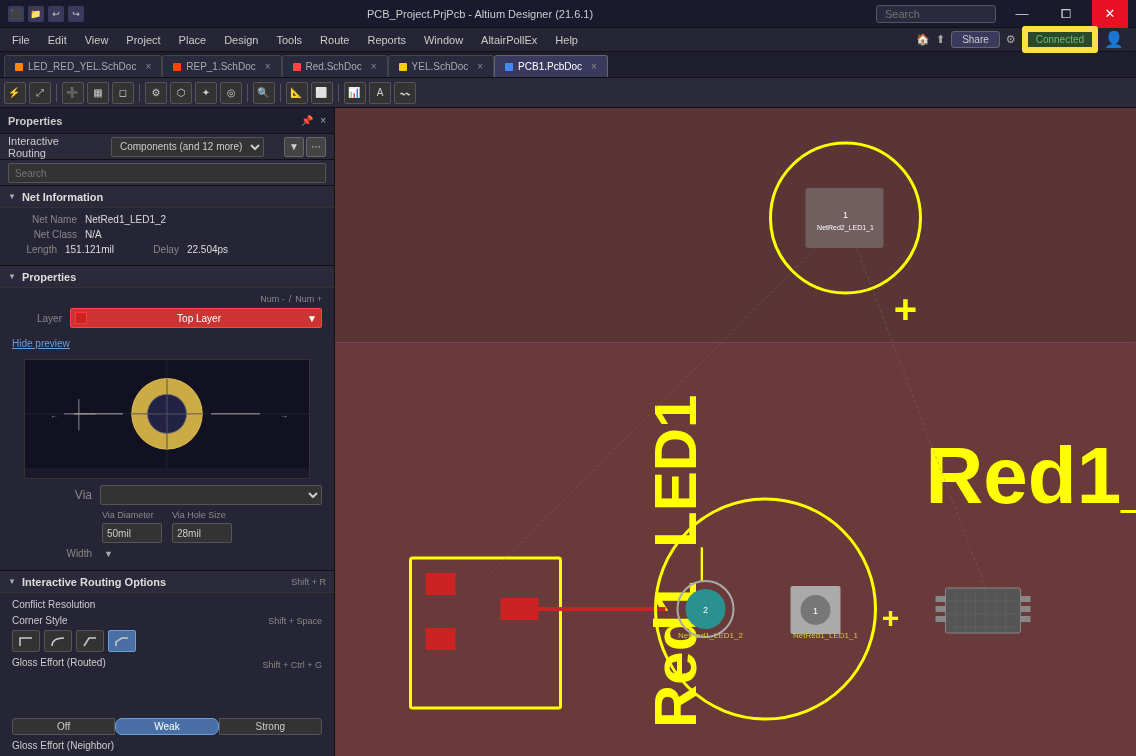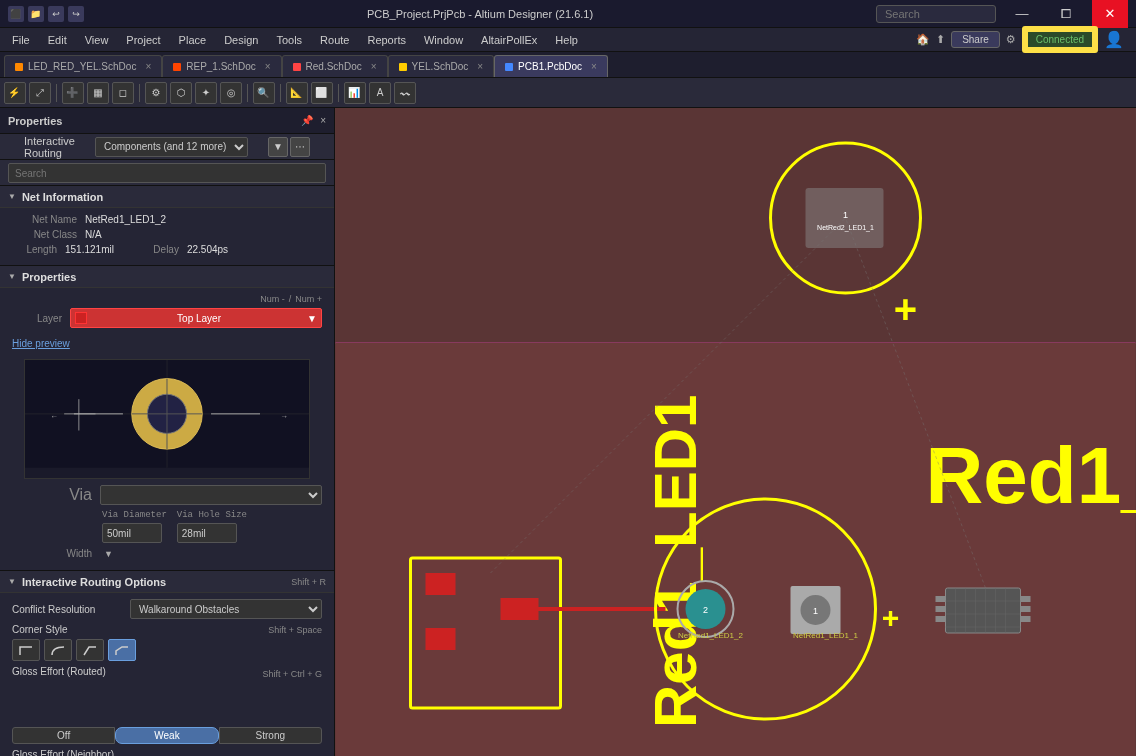--- a/index.html
+++ b/index.html
@@ -122,21 +122,21 @@
     #props-content::-webkit-scrollbar { width: 6px; }
     #props-content::-webkit-scrollbar-track { background: #1e1e2e; }
     #props-content::-webkit-scrollbar-thumb { background: #555; border-radius: 3px; }
 
     
     .ir-bar {
       height: 26px;
       background: #2a2a3a;
       display: flex;
       align-items: center;
-      padding: 0 24px;
+      padding: 0 8px;
       gap: 20px;
       border-bottom: 1px solid #111;
     }
     .ir-label { font-size: 11px; color: #ccc; }
     .ir-select {
       flex: 1;
       height: 20px;
       background: #333;
       border: 1px solid #555;
       color: #ccc;
@@ -223,36 +223,36 @@
       height: 120px;
       background: #1a1a2a;
       position: relative;
       overflow: hidden;
       border: 1px solid #333;
       margin: 6px 12px;
     }
 
     
     .via-row { display: flex; align-items: center; margin-bottom: 5px; }
-    .via-label-lg { color: #888; font-size: 16px; width: 80px; text-align: right; margin-right: 8px; }
+    .via-label-lg { color: #888; font-size: 12px; width: 80px; text-align: right; margin-right: 8px; }
 
     .via-select {
       flex: 1;
       height: 20px;
       background: #333;
       border: 1px solid #555;
       border-radius: 2px;
       color: #ccc;
       font-size: 10px;
       padding: 0 4px;
     }
 
     .via-dim-row { display: flex; gap: 10px; margin-left: 90px; margin-bottom: 5px; }
     .via-dim { display: flex; flex-direction: column; gap: 3px; }
-    .via-dim label { font-size: 9px; color: #888; font-family: Liberation Mono, monospace; }
+    .via-dim label { font-size: 9px; color: #888; }
     .via-dim input {
       width: 60px;
       height: 20px;
       background: #333;
       border: 1px solid #555;
       border-radius: 2px;
       color: #ccc;
       font-size: 10px;
       padding: 0 4px;
     }
@@ -585,23 +585,20 @@
       <div class="section iro-section">
         <div class="iro-header">
           <span class="section-arrow">▼</span>
           <span class="section-title">Interactive Routing Options</span>
           <span style="margin-left:auto;font-size:9px;color:#888;">Shift + R</span>
         </div>
         <div class="iro-body">
 
           <div class="conflict-row">
             <span class="conflict-label">Conflict Resolution</span>
-            <select class="conflict-select">
-              <option>Walkaround Obstacles</option>
-            </select>
           </div>
 
           <div style="margin-bottom:5px;position:relative;">
             <div style="display:flex;align-items:center;margin-bottom:4px;">
               <span class="conflict-label">Corner Style</span>
               <span style="margin-left:auto;font-size:9px;color:#888;">Shift + Space</span>
             </div>
             <div class="corner-btns">
               <div class="corner-btn">
                 <svg width="18" height="16" viewBox="0 0 18 16">

